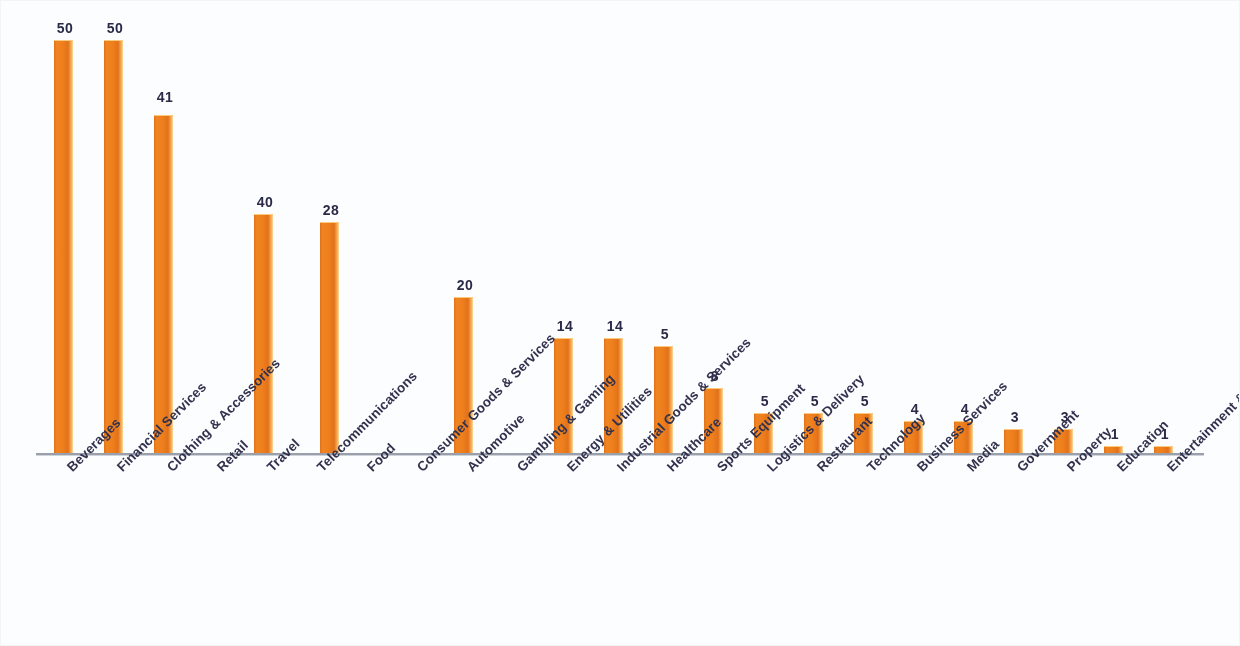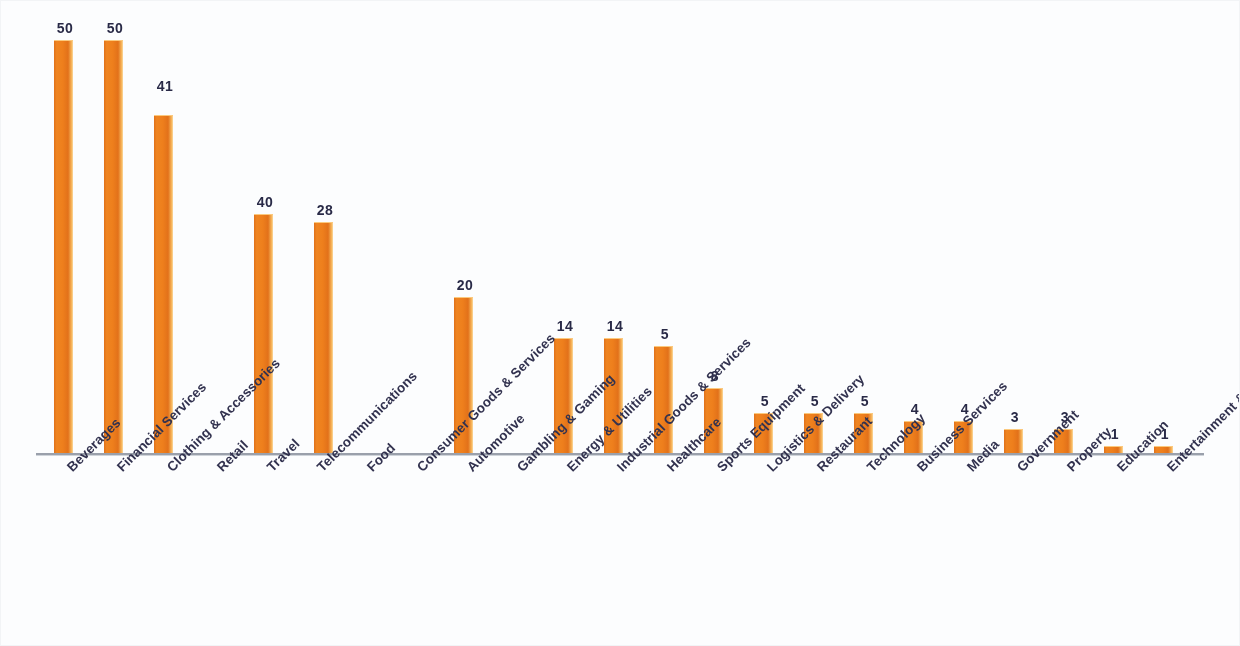--- a/index.html
+++ b/index.html
@@ -135,27 +135,27 @@
       <div class="bar-slot" style="left: 0px;">
         <div class="bar" title="Beverages: 50" style="height: 414px;"></div>
         <div class="value-label" style="bottom: 418px;">50</div>
       </div>
       <div class="bar-slot" style="left: 50px;">
         <div class="bar" title="Financial Services: 50" style="height: 414px;"></div>
         <div class="value-label" style="bottom: 418px;">50</div>
       </div>
       <div class="bar-slot" style="left: 100px;">
         <div class="bar" title="Clothing &amp; Accessories: 41" style="height: 339.48px;"></div>
-        <div class="value-label" style="bottom: 360px;">41</div>
+        <div class="value-label" style="bottom: 349px;">41</div>
       </div>
       <div class="bar-slot" style="left: 200px;">
         <div class="bar" title="Travel: 29" style="height: 240.12px;"></div>
         <div class="value-label" style="bottom: 244.12px;">40</div>
       </div>
-      <div class="bar-slot" style="left: 260px;">
+      <div class="bar-slot" style="left: 266px;">
         <div class="bar" title="Telecommunications: 28" style="height: 231.84px;"></div>
         <div class="value-label" style="bottom: 235.84px;">28</div>
       </div>
       <div class="bar-slot" style="left: 400px;">
         <div class="bar" title="Automotive: 19" style="height: 157.32px;"></div>
         <div class="value-label" style="bottom: 161.32px;">20</div>
       </div>
       <div class="bar-slot" style="left: 500px;">
         <div class="bar" title="Energy &amp; Utilities: 14" style="height: 115.92px;"></div>
         <div class="value-label" style="bottom: 119.92px;">14</div>

